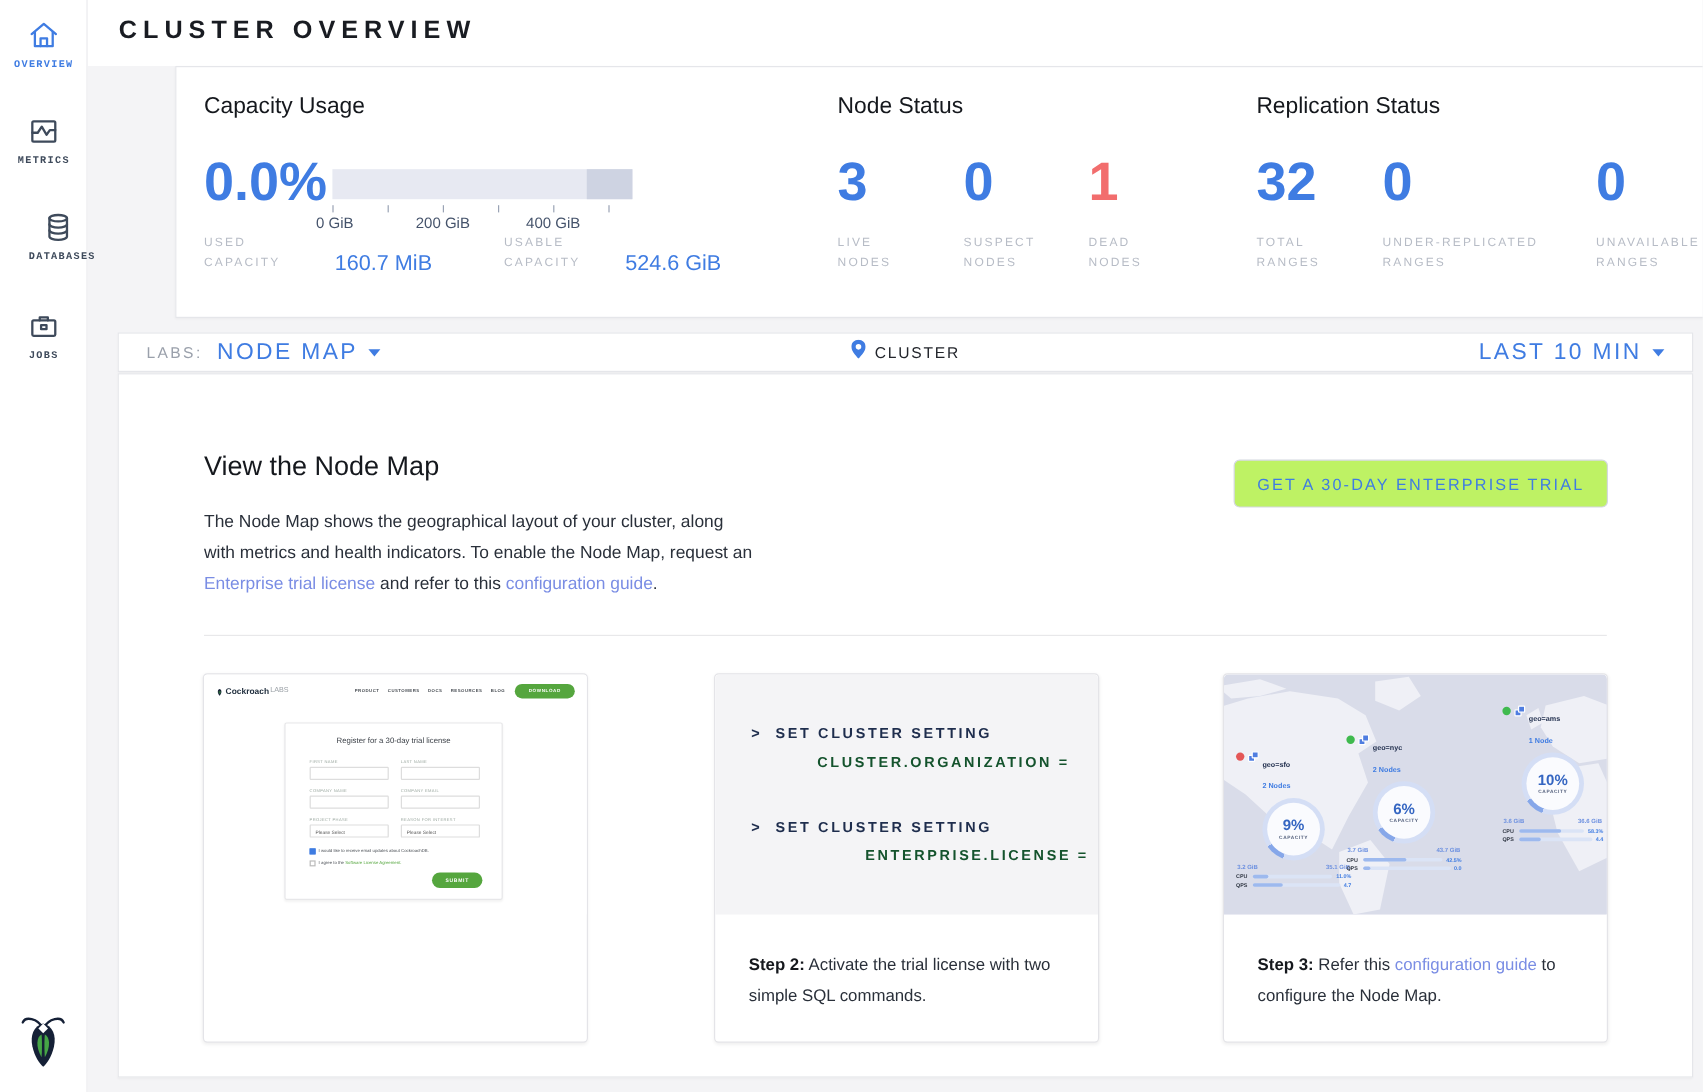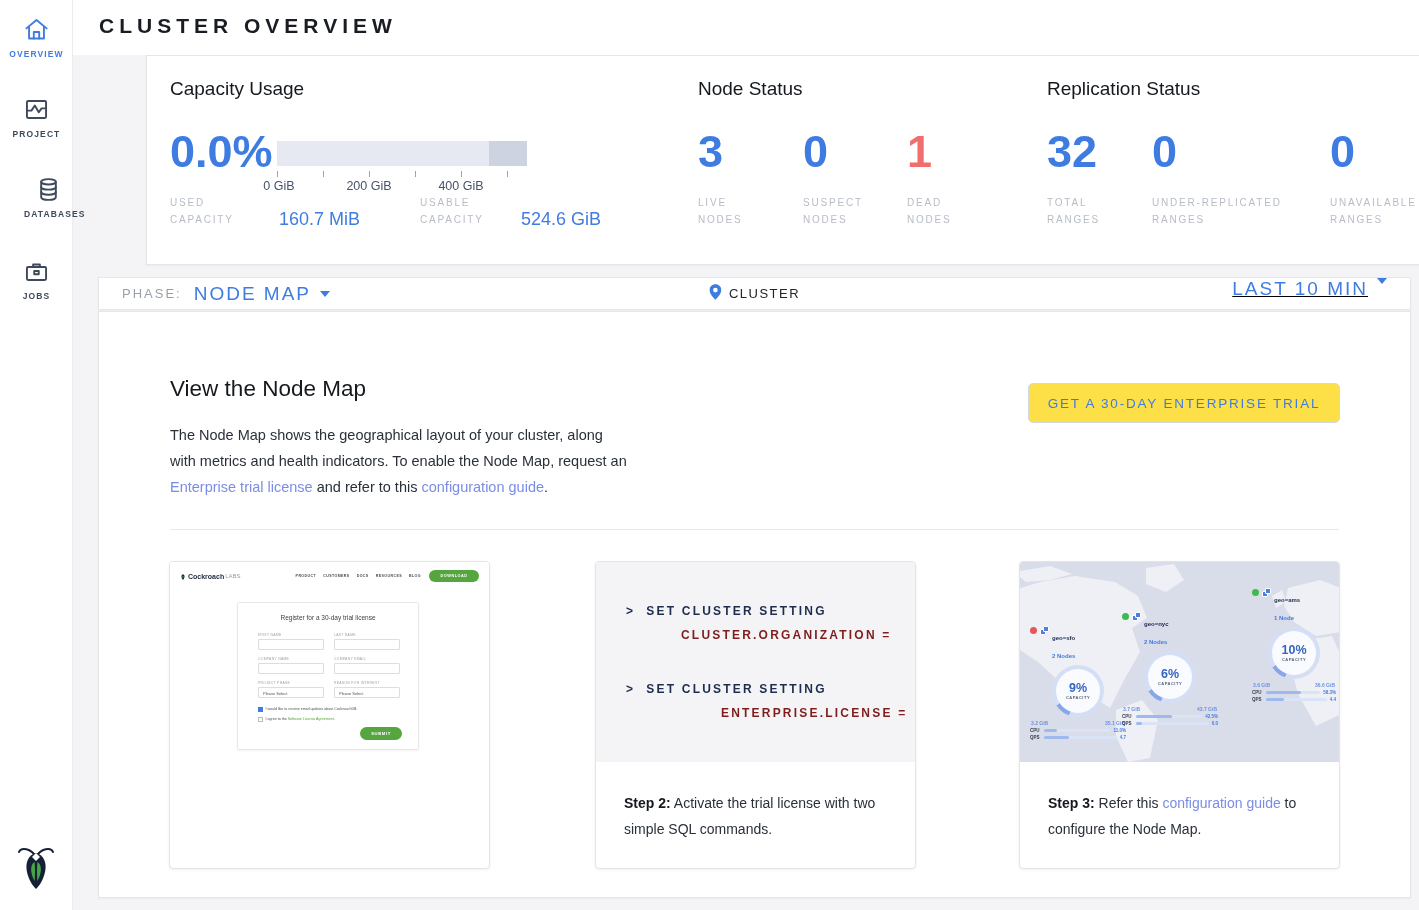--- a/index.html
+++ b/index.html
@@ -5,21 +5,21 @@
   * { margin:0; padding:0; box-sizing:border-box; }
   html,body { background:#f4f4f6; }
   .page {
     position:relative; width:1419px; height:910px; overflow:hidden;
     background:#f4f4f6; font-family:"Liberation Sans", sans-serif;
     -webkit-font-smoothing:antialiased;
   }
   .topband { position:absolute; left:73px; top:0; right:0; height:55px; background:#fff; }
 
   
-  .sidebar { position:absolute; left:0; top:0; width:73px; height:910px; background:#fff; border-right:1px solid #ececef; z-index:5; }
+  .sidebar { position:absolute; left:0; top:0; width:73px; height:910px; background:#fff; border-right:1px solid #ececef; z-index:5;font-family:Liberation Mono, monospace; }
   .nav-item { position:absolute; left:0; width:73px; text-align:center; cursor:pointer; }
   .nav-item svg { display:block; margin:0 auto; }
   .nav-label { display:block; margin-top:6px; font-size:8.5px; font-weight:bold; letter-spacing:1.1px; color:#3e4a5b; }
   .nav-item.active .nav-label { color:#3f7ce2; }
   .croach-logo { position:absolute; left:17px; top:845px; }
 
   
   .page-title { position:absolute; left:99px; top:14px; font-size:21px; font-weight:600; letter-spacing:5px; color:#191c22; }
 
   
@@ -37,43 +37,43 @@
   
   .cap-bar { position:absolute; left:130px; top:85px; width:250px; height:25px; background:#e7e9f2; }
   .cap-bar-dark { position:absolute; right:0; top:0; bottom:0; width:38px; background:#ced3e2; }
   .cap-ticks { position:absolute; left:130px; top:115px; width:250px; height:6px; }
   .tick { position:absolute; top:0; width:1px; height:6px; background:#9aa3b5; }
   .cap-ticklabel { position:absolute; top:123px; font-size:12.5px; color:#45536b; transform:translateX(-50%); white-space:nowrap; }
 
   
   .vb-left { position:absolute; left:23px; top:0; height:31px; display:flex; align-items:center; }
   .vb-center { position:absolute; left:50%; transform:translateX(-50%); top:0; height:31px; display:flex; align-items:center; }
-  .vb-right { position:absolute; right:23px; top:0; height:31px; display:flex; align-items:flex-start;text-decoration:underline; }
+  .vb-right { position:absolute; right:23px; top:0; height:31px; display:flex; align-items:center; }
   .vb-label { font-size:13px; letter-spacing:2px; color:#9aa0ab; }
   .vb-link { font-size:19px; letter-spacing:2px; color:#3f7ce2; margin-left:12px; cursor:pointer; }
   .caret { width:0; height:0; border-left:5px solid transparent; border-right:5px solid transparent; border-top:6px solid #3f7ce2; margin-left:9px; display:inline-block; }
   .vb-cluster { font-size:13px; letter-spacing:1.5px; color:#22252b; margin-left:8px; }
 
   
   .nm-heading { position:absolute; left:71px; top:64px; font-size:22.5px; font-weight:500; color:#15181d; }
   .nm-paragraph { position:absolute; left:71px; top:110px; width:458px; font-size:14.5px; line-height:26px; color:#2a303a; }
   a.link { color:#7a8de4; text-decoration:none; cursor:pointer; }
-  .trial-btn { position:absolute; left:929px; top:71px; width:312px; height:40px; background:#fde047; border:1px solid #d4d8e0; border-radius:5px; font-family:inherit; font-size:13.5px; letter-spacing:1.8px; color:#3f7ce2; cursor:pointer; }
+  .trial-btn { position:absolute; left:929px; top:71px; width:312px; height:40px; background:#bef264; border:1px solid #d4d8e0; border-radius:5px; font-family:inherit; font-size:13.5px; letter-spacing:1.8px; color:#3f7ce2; cursor:pointer; }
   .nm-divider { position:absolute; left:71px; top:217px; width:1169px; height:1px; background:#e8e8ea; }
 
   
   .step-card { position:absolute; top:249px; width:321px; height:308px; background:#fff; border:1px solid #e4e4e8; border-radius:4px; box-shadow:0 1px 3px rgba(0,0,0,.06); overflow:hidden; }
   .step-card.c1 { left:70px; } .step-card.c2 { left:496px; } .step-card.c3 { left:920px; }
   .step-caption { position:absolute; top:228px; left:28px; right:22px; font-size:14px; line-height:26px; color:#2a303a; }
   .step-caption b { font-weight:700; color:#15181d; }
 
   
   .sql-block { position:absolute; left:0; top:0; right:0; height:200px; background:#f4f4f6; border-radius:4px 4px 0 0; }
   .sql-line { position:absolute; font-size:12px; font-weight:bold; letter-spacing:2.2px; color:#1e2d4d; white-space:nowrap; }
-  .sql-green { color:#7f1d1d; }
+  .sql-green { color:#14532d; }
 
   
   .mini-site { position:absolute; left:0; top:0; right:0; height:200px; background:#fff; }
   .ms-header { position:absolute; left:10px; right:10px; top:6px; height:16px; display:flex; align-items:center; }
   .ms-logo { font-size:7px; font-weight:bold; color:#22303f; display:flex; align-items:center; }
   .ms-logo .labs { color:#9aa0a6; font-weight:normal; margin-left:1px; font-size:6px; }
   .ms-bug { width:6px; height:9px; margin-right:2px; }
   .ms-nav { margin-left:auto; display:flex; align-items:center; gap:7px; }
   .ms-nav span { font-size:3.6px; font-weight:bold; letter-spacing:.4px; color:#4a4f55; }
   .ms-download { width:50px; height:12px; border-radius:7px; background:#55a63e; color:#fff; font-size:3.8px; font-weight:bold; letter-spacing:.5px; display:flex; align-items:center; justify-content:center; margin-left:8px; }
@@ -127,21 +127,21 @@
       </span>
       <span class="nav-label">OVERVIEW</span>
     </div>
     <div class="nav-item" style="top:96px;">
       <span>
         <svg width="27" height="27" viewBox="0 0 24 24" fill="none" stroke="#3e4a5b" stroke-width="1.7" stroke-linecap="round" stroke-linejoin="round">
           <rect x="3.5" y="4.5" width="17" height="15" rx="1"></rect>
             <path d="M3.5 13 h4 l3-4.5 3.5 6 2.5-3.5 h4"></path>
         </svg>
       </span>
-      <span class="nav-label">PROJECT</span>
+      <span class="nav-label">METRICS</span>
     </div>
     <div class="nav-item" style="top:176px;padding-left:24px;">
       <span>
         <svg width="27" height="27" viewBox="0 0 24 24" fill="none" stroke="#3e4a5b" stroke-width="1.7" stroke-linecap="round" stroke-linejoin="round">
           <ellipse cx="12" cy="5.2" rx="6.5" ry="2.4"></ellipse>
           <path d="M5.5 5.2 V18.8 c0 1.3 2.9 2.4 6.5 2.4 s6.5-1.1 6.5-2.4 V5.2"></path>
           <path d="M5.5 9.7 c0 1.3 2.9 2.4 6.5 2.4 s6.5-1.1 6.5-2.4"></path>
           <path d="M5.5 14.2 c0 1.3 2.9 2.4 6.5 2.4 s6.5-1.1 6.5-2.4"></path>
         </svg>
       </span>
@@ -206,21 +206,21 @@
     <div class="bigstat" style="left:900px; top:76px;">32</div>
     <div class="bigstat" style="left:1005px; top:76px;">0</div>
     <div class="bigstat" style="left:1183px; top:76px;">0</div>
     <div class="microlabel" style="left:900px; top:138px; width:80px;">TOTAL RANGES</div>
     <div class="microlabel" style="left:1005px; top:138px; width:175px;">UNDER-REPLICATED RANGES</div>
     <div class="microlabel" style="left:1183px; top:138px; width:120px;">UNAVAILABLE RANGES</div>
   </div>
 
   <div class="card viewbar">
     <div class="vb-left">
-      <span class="vb-label">PHASE:</span>
+      <span class="vb-label">LABS:</span>
       <span class="vb-link">NODE MAP</span>
       <span class="caret"></span>
     </div>
     <div class="vb-center">
       <span>
         <svg width="12" height="16" viewBox="0 0 16 21">
             <path d="M8 0C3.6 0 0 3.5 0 7.9 0 13.4 8 21 8 21s8-7.6 8-13.1C16 3.5 12.4 0 8 0zm0 11a3.1 3.1 0 1 1 0-6.2A3.1 3.1 0 0 1 8 11z" fill="#3f7ce2"></path>
           </svg>
       </span>
       <span class="vb-cluster">CLUSTER</span>

